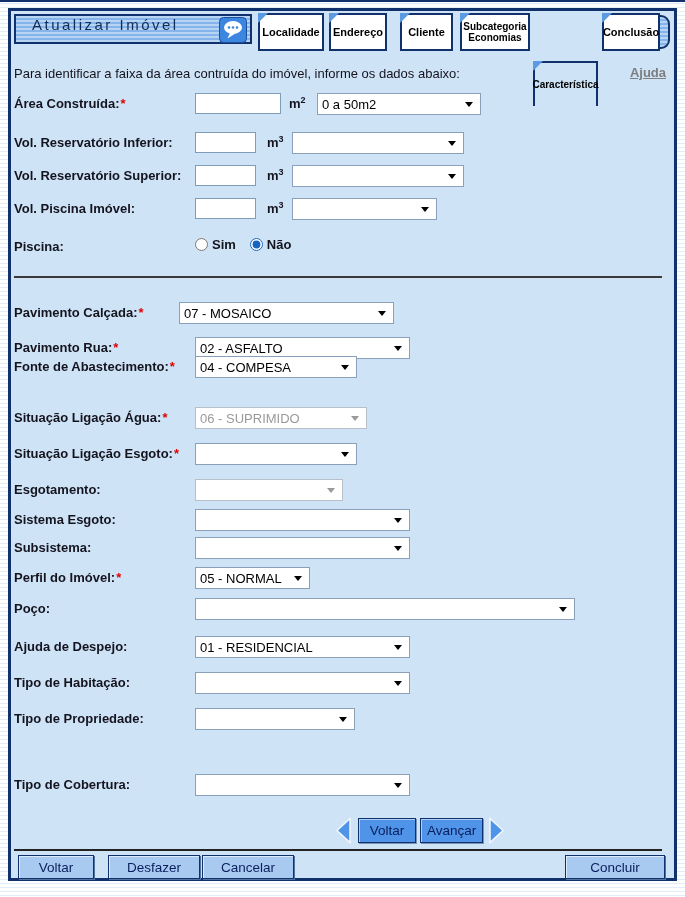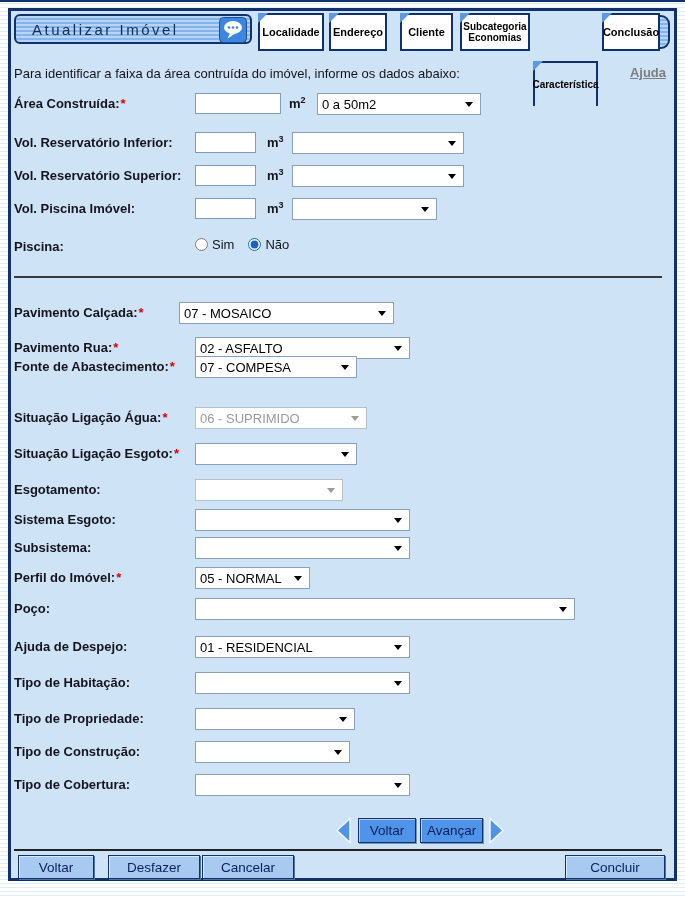--- a/index.html
+++ b/index.html
@@ -9,23 +9,23 @@
     background:repeating-linear-gradient(180deg,#ffffff 0px,#ffffff 3px,#e2edfa 3px,#e2edfa 4px);
   }
   .top-line{position:absolute;top:0;left:0;width:685px;height:2px;background:#10316b;}
   .panel{
     position:absolute;left:8px;top:8px;width:669px;height:873px;box-sizing:border-box;
     background:#cfe3f7;border:3px solid #10316b;
   }
   
   .titlebar{
     position:absolute;left:3px;top:3px;width:238px;height:30px;box-sizing:border-box;
-    border:2px solid #10316b;border-radius:6px;
+    border:2px solid #10316b;border-radius:0;
     background:repeating-linear-gradient(180deg,#b7d4f5 0px,#b7d4f5 2px,#85b4ea 2px,#85b4ea 4px);
-    display:flex;align-items:center;
+    display:flex;
   }
   .title{
     flex:1;padding-left:16px;font-size:15px;letter-spacing:2.5px;color:#122c55;font-weight:500;
     white-space:nowrap;
   }
   .chat-btn{position:absolute;right:3px;top:1px;cursor:pointer;line-height:0;}
   .tab{
     position:absolute;top:2px;height:38px;box-sizing:border-box;background:#ffffff;
     border:2px solid #10316b;display:flex;align-items:center;justify-content:center;
     text-align:center;cursor:pointer;z-index:2;
@@ -66,21 +66,21 @@
   .sel::after{
     content:"";position:absolute;right:7px;top:50%;margin-top:-2px;
     border-left:4px solid transparent;border-right:4px solid transparent;border-top:5px solid #000;
   }
   .sel.disabled{border-color:#b9bfc8;cursor:default;}
   .sel.disabled .sel-text{color:#9a9a9a;}
   .sel.disabled::after{border-top-color:#9a9a9a;}
   .radio-group{position:absolute;top:1px;display:flex;gap:14px;}
   .radio{display:flex;align-items:center;gap:4px;cursor:pointer;}
   .radio input{margin:0;accent-color:#1565c0;}
-  .radio-lbl{font-size:13px;font-weight:normal;color:#14141e;}
+  .radio-lbl{font-size:13px;font-weight:bold;color:#14141e;}
   .divider{position:absolute;left:3px;width:648px;height:0;border-top:2px solid #3a3a3a;}
   .hr-dark{position:absolute;left:3px;width:648px;height:0;border-top:2px solid #222;}
   
   .nav-arrow{position:absolute;top:-1px;cursor:pointer;line-height:0;}
   .nav-btn{
     position:absolute;top:0;height:25px;box-sizing:border-box;cursor:pointer;
     background:#4f94e8;border:1px solid #10316b;color:#0a1f5c;font-size:13.5px;
     font-family:"Liberation Sans",sans-serif;
     box-shadow:inset 1px 1px 0 rgba(255,255,255,0.55),1px 1px 0 rgba(16,49,107,0.45);
   }
@@ -197,21 +197,21 @@
   <div class="row" style="top:326px">
     <span class="lbl"><span>Pavimento Rua:</span><span class="req">*</span></span>
     <div class="sel" style="left:184px;width:215px">
         <span class="sel-text">02 - ASFALTO</span>
       </div>
   </div>
 
   <div class="row" style="top:345px">
     <span class="lbl"><span>Fonte de Abastecimento:</span><span class="req">*</span></span>
     <div class="sel" style="left:184px;width:162px">
-        <span class="sel-text">07 - COMPESA</span>
+        <span class="sel-text">04 - COMPESA</span>
       </div>
   </div>
 
   <div class="row" style="top:396px">
     <span class="lbl"><span>Situação Ligação Água:</span><span class="req">*</span></span>
     <div class="sel disabled" style="left:184px;width:172px">
         <span class="sel-text">06 - SUPRIMIDO</span>
       </div>
   </div>
 
@@ -271,26 +271,20 @@
       </div>
   </div>
 
   <div class="row" style="top:697px">
     <span class="lbl"><span>Tipo de Propriedade:</span></span>
     <div class="sel" style="left:184px;width:160px">
         <span class="sel-text"></span>
       </div>
   </div>
 
-  <div class="row" style="top:730px">
-    <span class="lbl"><span>Tipo de Construção:</span></span>
-    <div class="sel" style="left:184px;width:155px">
-        <span class="sel-text"></span>
-      </div>
-  </div>
 
   <div class="row" style="top:763px">
     <span class="lbl"><span>Tipo de Cobertura:</span></span>
     <div class="sel" style="left:184px;width:215px">
         <span class="sel-text"></span>
       </div>
   </div>
 
   <div class="row" style="top:807px;height:27px">
     <span class="nav-arrow" style="left:324px">

